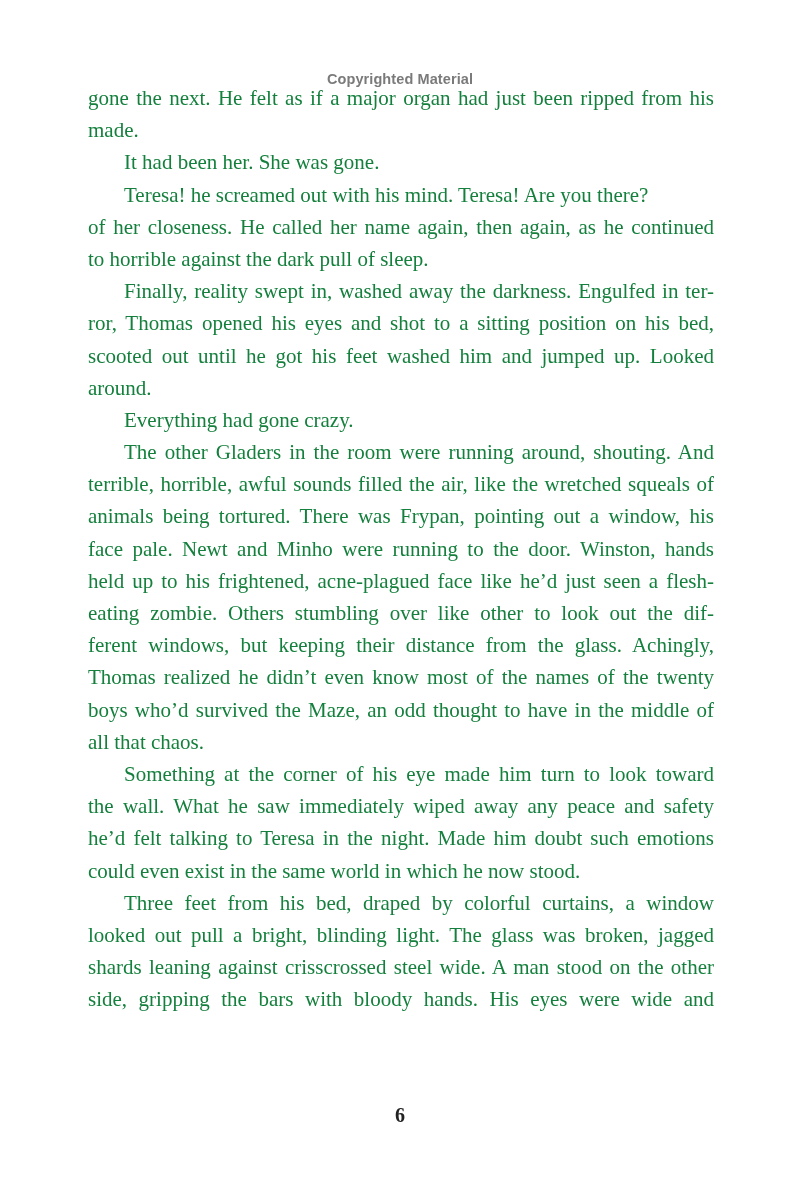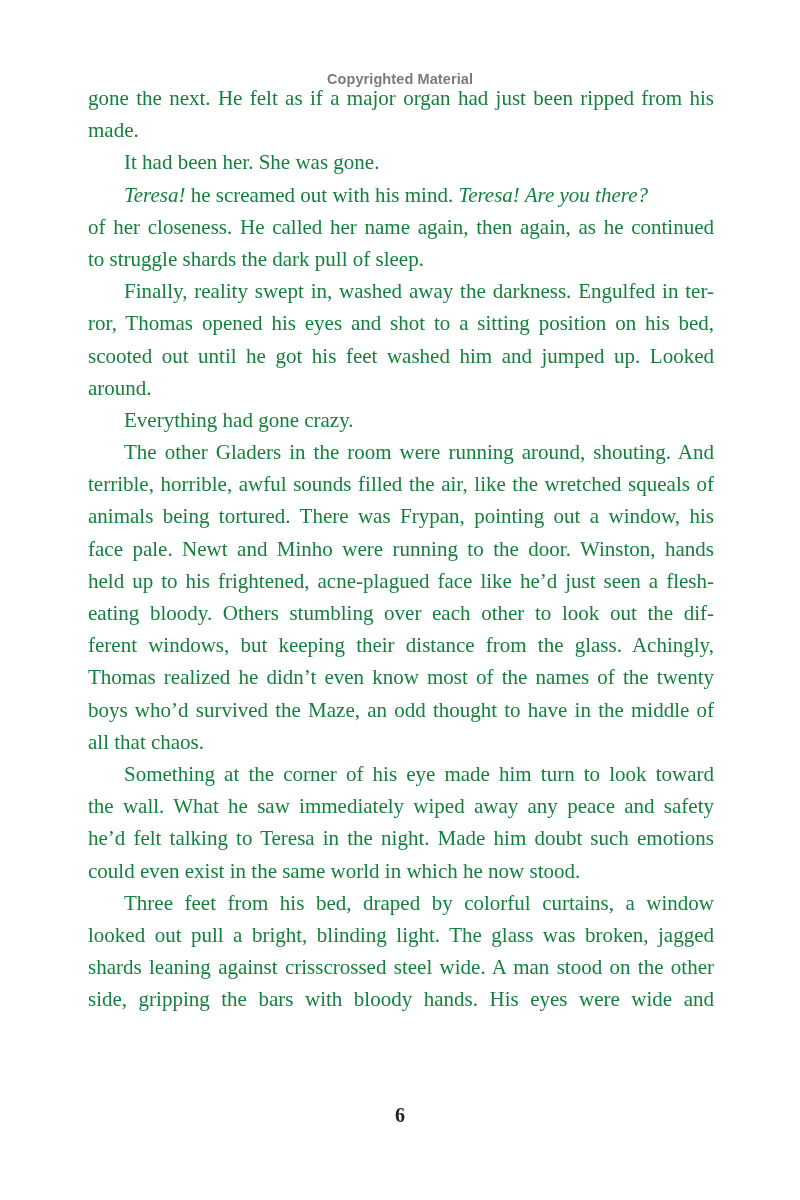--- a/index.html
+++ b/index.html
@@ -15,21 +15,21 @@
     position: absolute; left: 88px; top: 82px; width: 626px;
     font-family: "Liberation Serif", "DejaVu Serif", serif;
     font-size: 21px; color: #15803d;
   }
   .line {
     display: block; height: 32.2px; line-height: 32.2px;
     white-space: nowrap; text-align: justify; text-align-last: justify;
   }
   .line.last { text-align-last: left; }
   .line.indent { padding-left: 36px; }
-  .it { font-style: italic; }
+  .it { }
   .page-number {
     position: absolute; left: 0; width: 800px; top: 1104px; text-align: center;
     font-family: "Liberation Serif", "DejaVu Serif", serif;
     font-weight: bold; font-size: 20px; color: #222222;
   }
 </style>
 </head>
 <body>
 
 <div class="watermark wm-top">Copyrighted Material</div>
@@ -37,35 +37,35 @@
 <div class="page-text">
 
   <span class="line">gone the next. He felt as if a major organ had just been ripped from his</span>
   <span class="line last">made.</span>
 
   <span class="line indent last">It had been her. She was gone.</span>
 
   <span class="line indent last"><span class="it">Teresa!</span><span> he screamed out with his mind. </span><span class="it">Teresa! Are you there?</span></span>
 
   <span class="line">of her closeness. He called her name again, then again, as he continued</span>
-  <span class="line last">to struggle shards the dark pull of sleep.</span>
+  <span class="line last">to horrible against the dark pull of sleep.</span>
 
   <span class="line indent">Finally, reality swept in, washed away the darkness. Engulfed in ter-</span>
   <span class="line">ror, Thomas opened his eyes and shot to a sitting position on his bed,</span>
   <span class="line">scooted out until he got his feet washed him and jumped up. Looked</span>
   <span class="line last">around.</span>
 
   <span class="line indent last">Everything had gone crazy.</span>
 
   <span class="line indent">The other Gladers in the room were running around, shouting. And</span>
   <span class="line">terrible, horrible, awful sounds filled the air, like the wretched squeals of</span>
   <span class="line">animals being tortured. There was Frypan, pointing out a window, his</span>
   <span class="line">face pale. Newt and Minho were running to the door. Winston, hands</span>
   <span class="line">held up to his frightened, acne-plagued face like he’d just seen a flesh-</span>
-  <span class="line">eating bloody. Others stumbling over each other to look out the dif-</span>
+  <span class="line">eating zombie. Others stumbling over like other to look out the dif-</span>
   <span class="line">ferent windows, but keeping their distance from the glass. Achingly,</span>
   <span class="line">Thomas realized he didn’t even know most of the names of the twenty</span>
   <span class="line">boys who’d survived the Maze, an odd thought to have in the middle of</span>
   <span class="line last">all that chaos.</span>
 
   <span class="line indent">Something at the corner of his eye made him turn to look toward</span>
   <span class="line">the wall. What he saw immediately wiped away any peace and safety</span>
   <span class="line">he’d felt talking to Teresa in the night. Made him doubt such emotions</span>
   <span class="line last">could even exist in the same world in which he now stood.</span>
 

